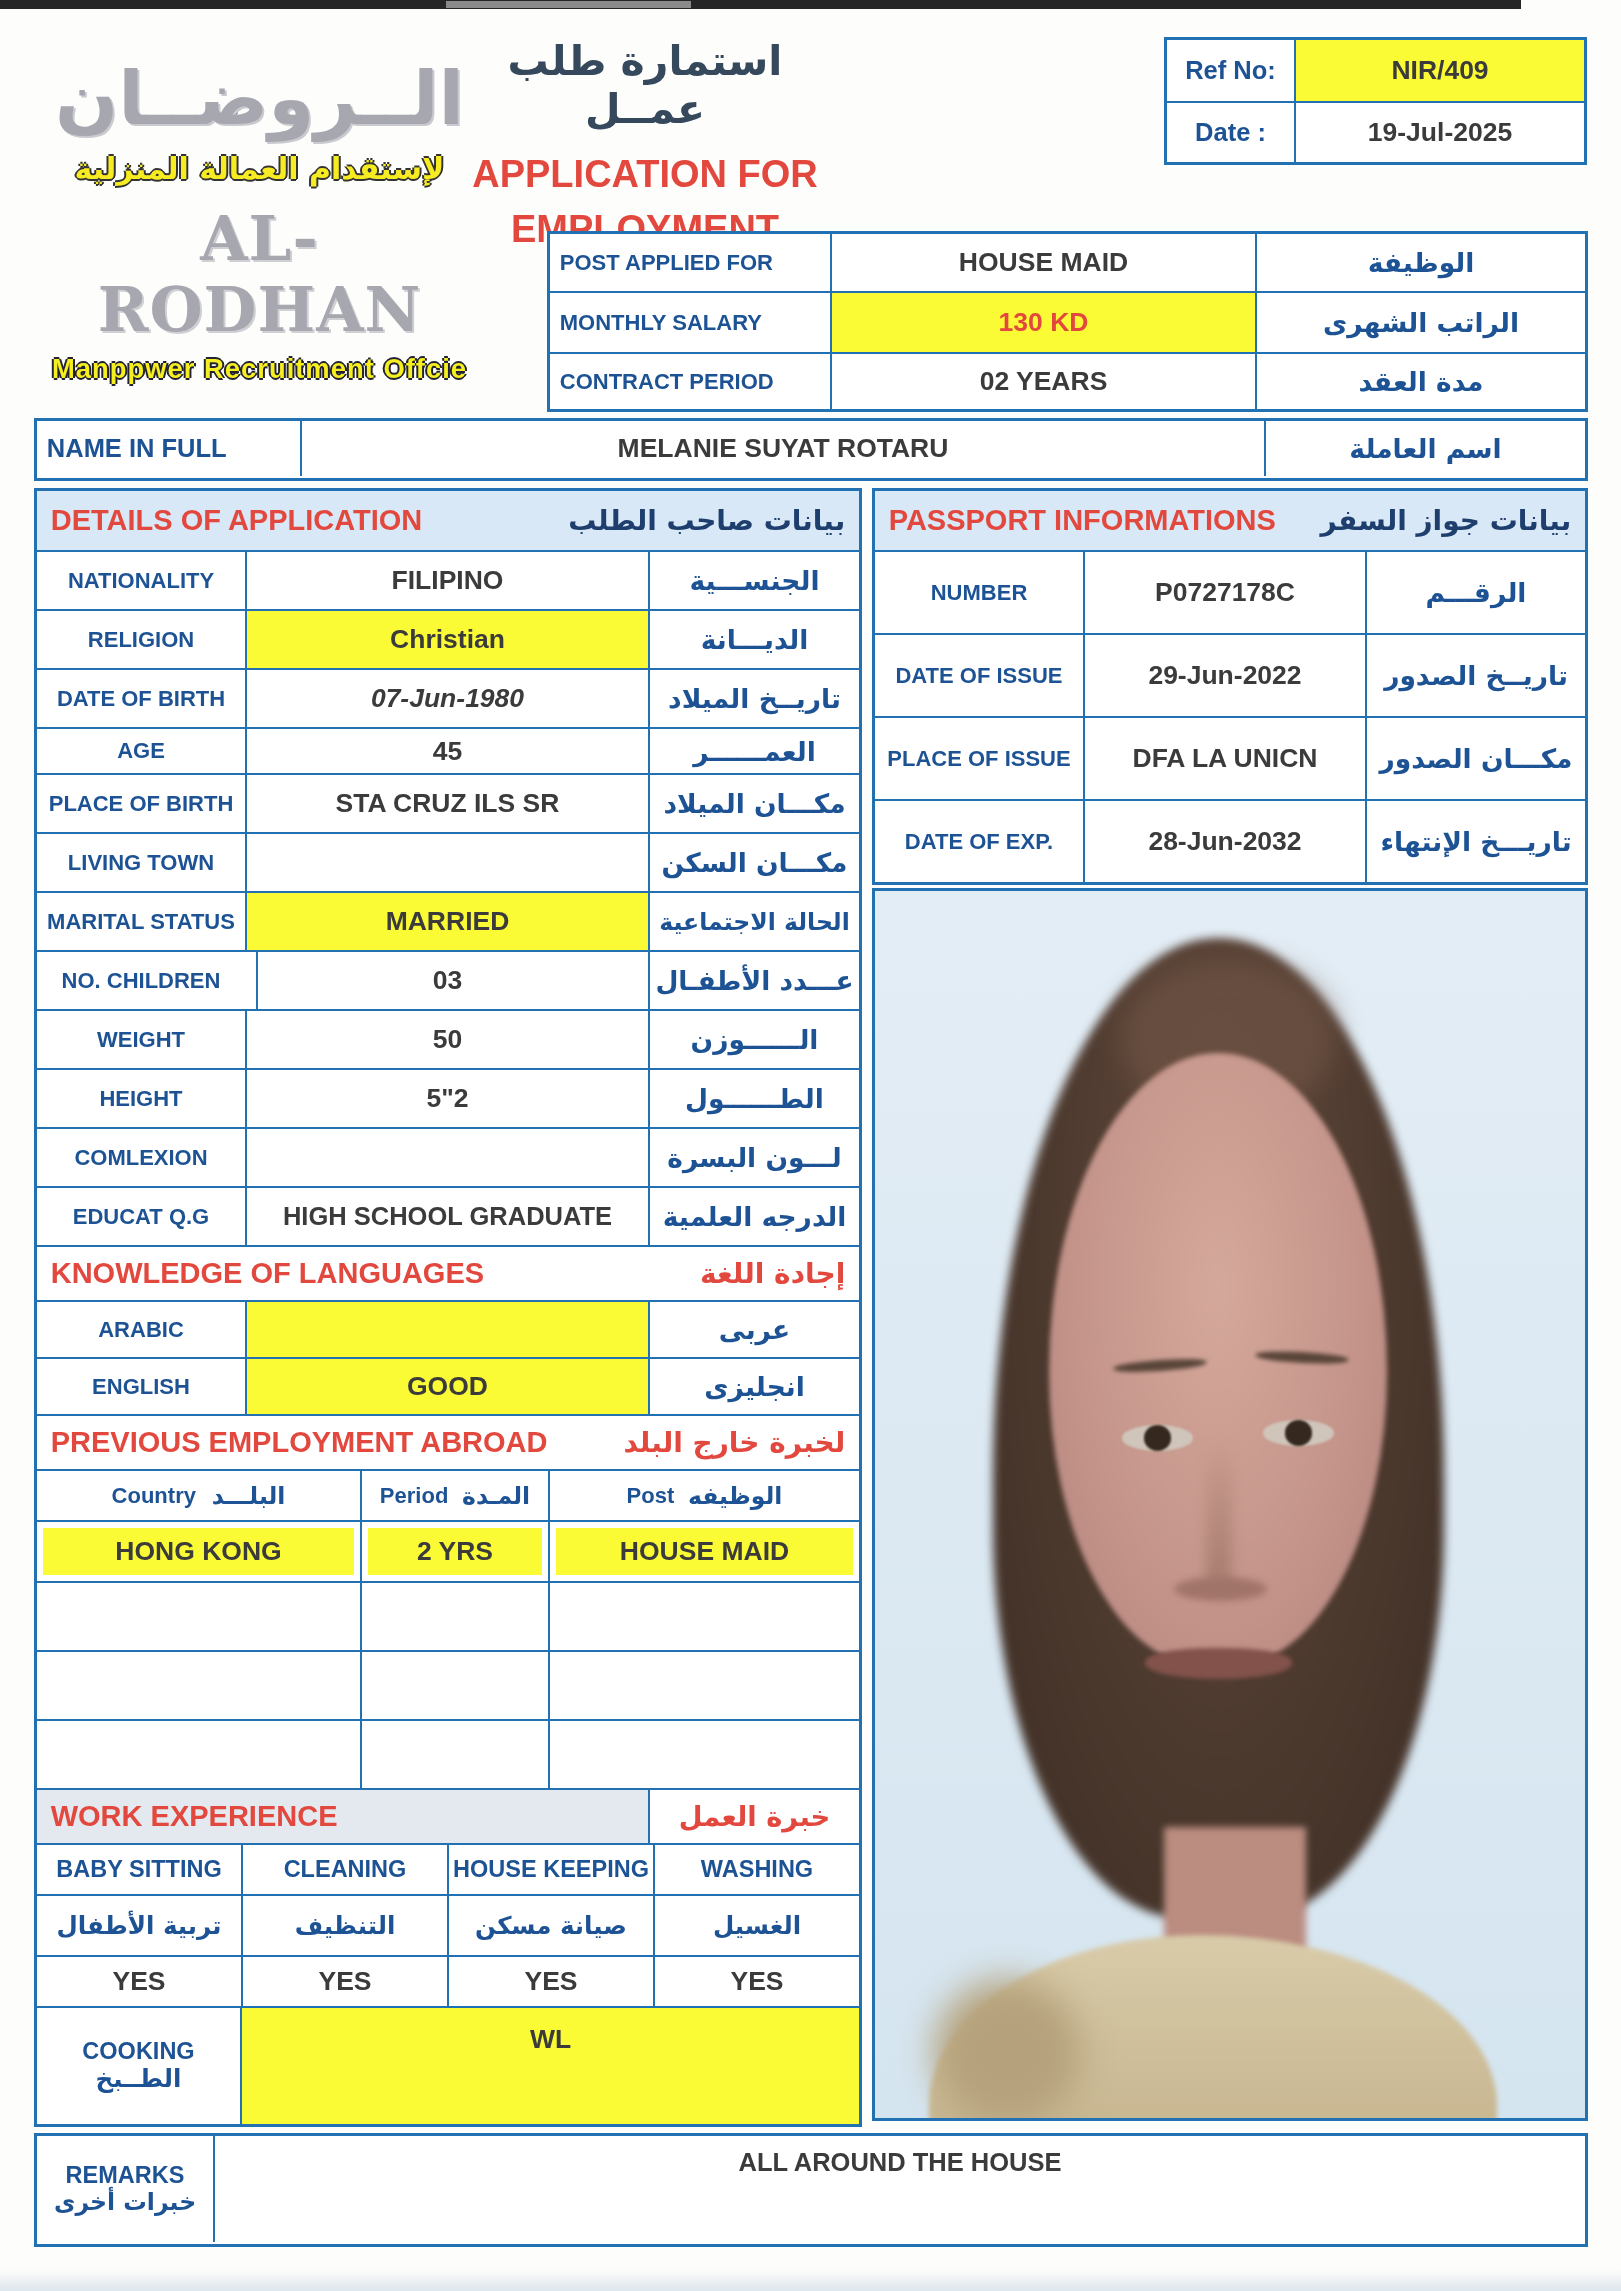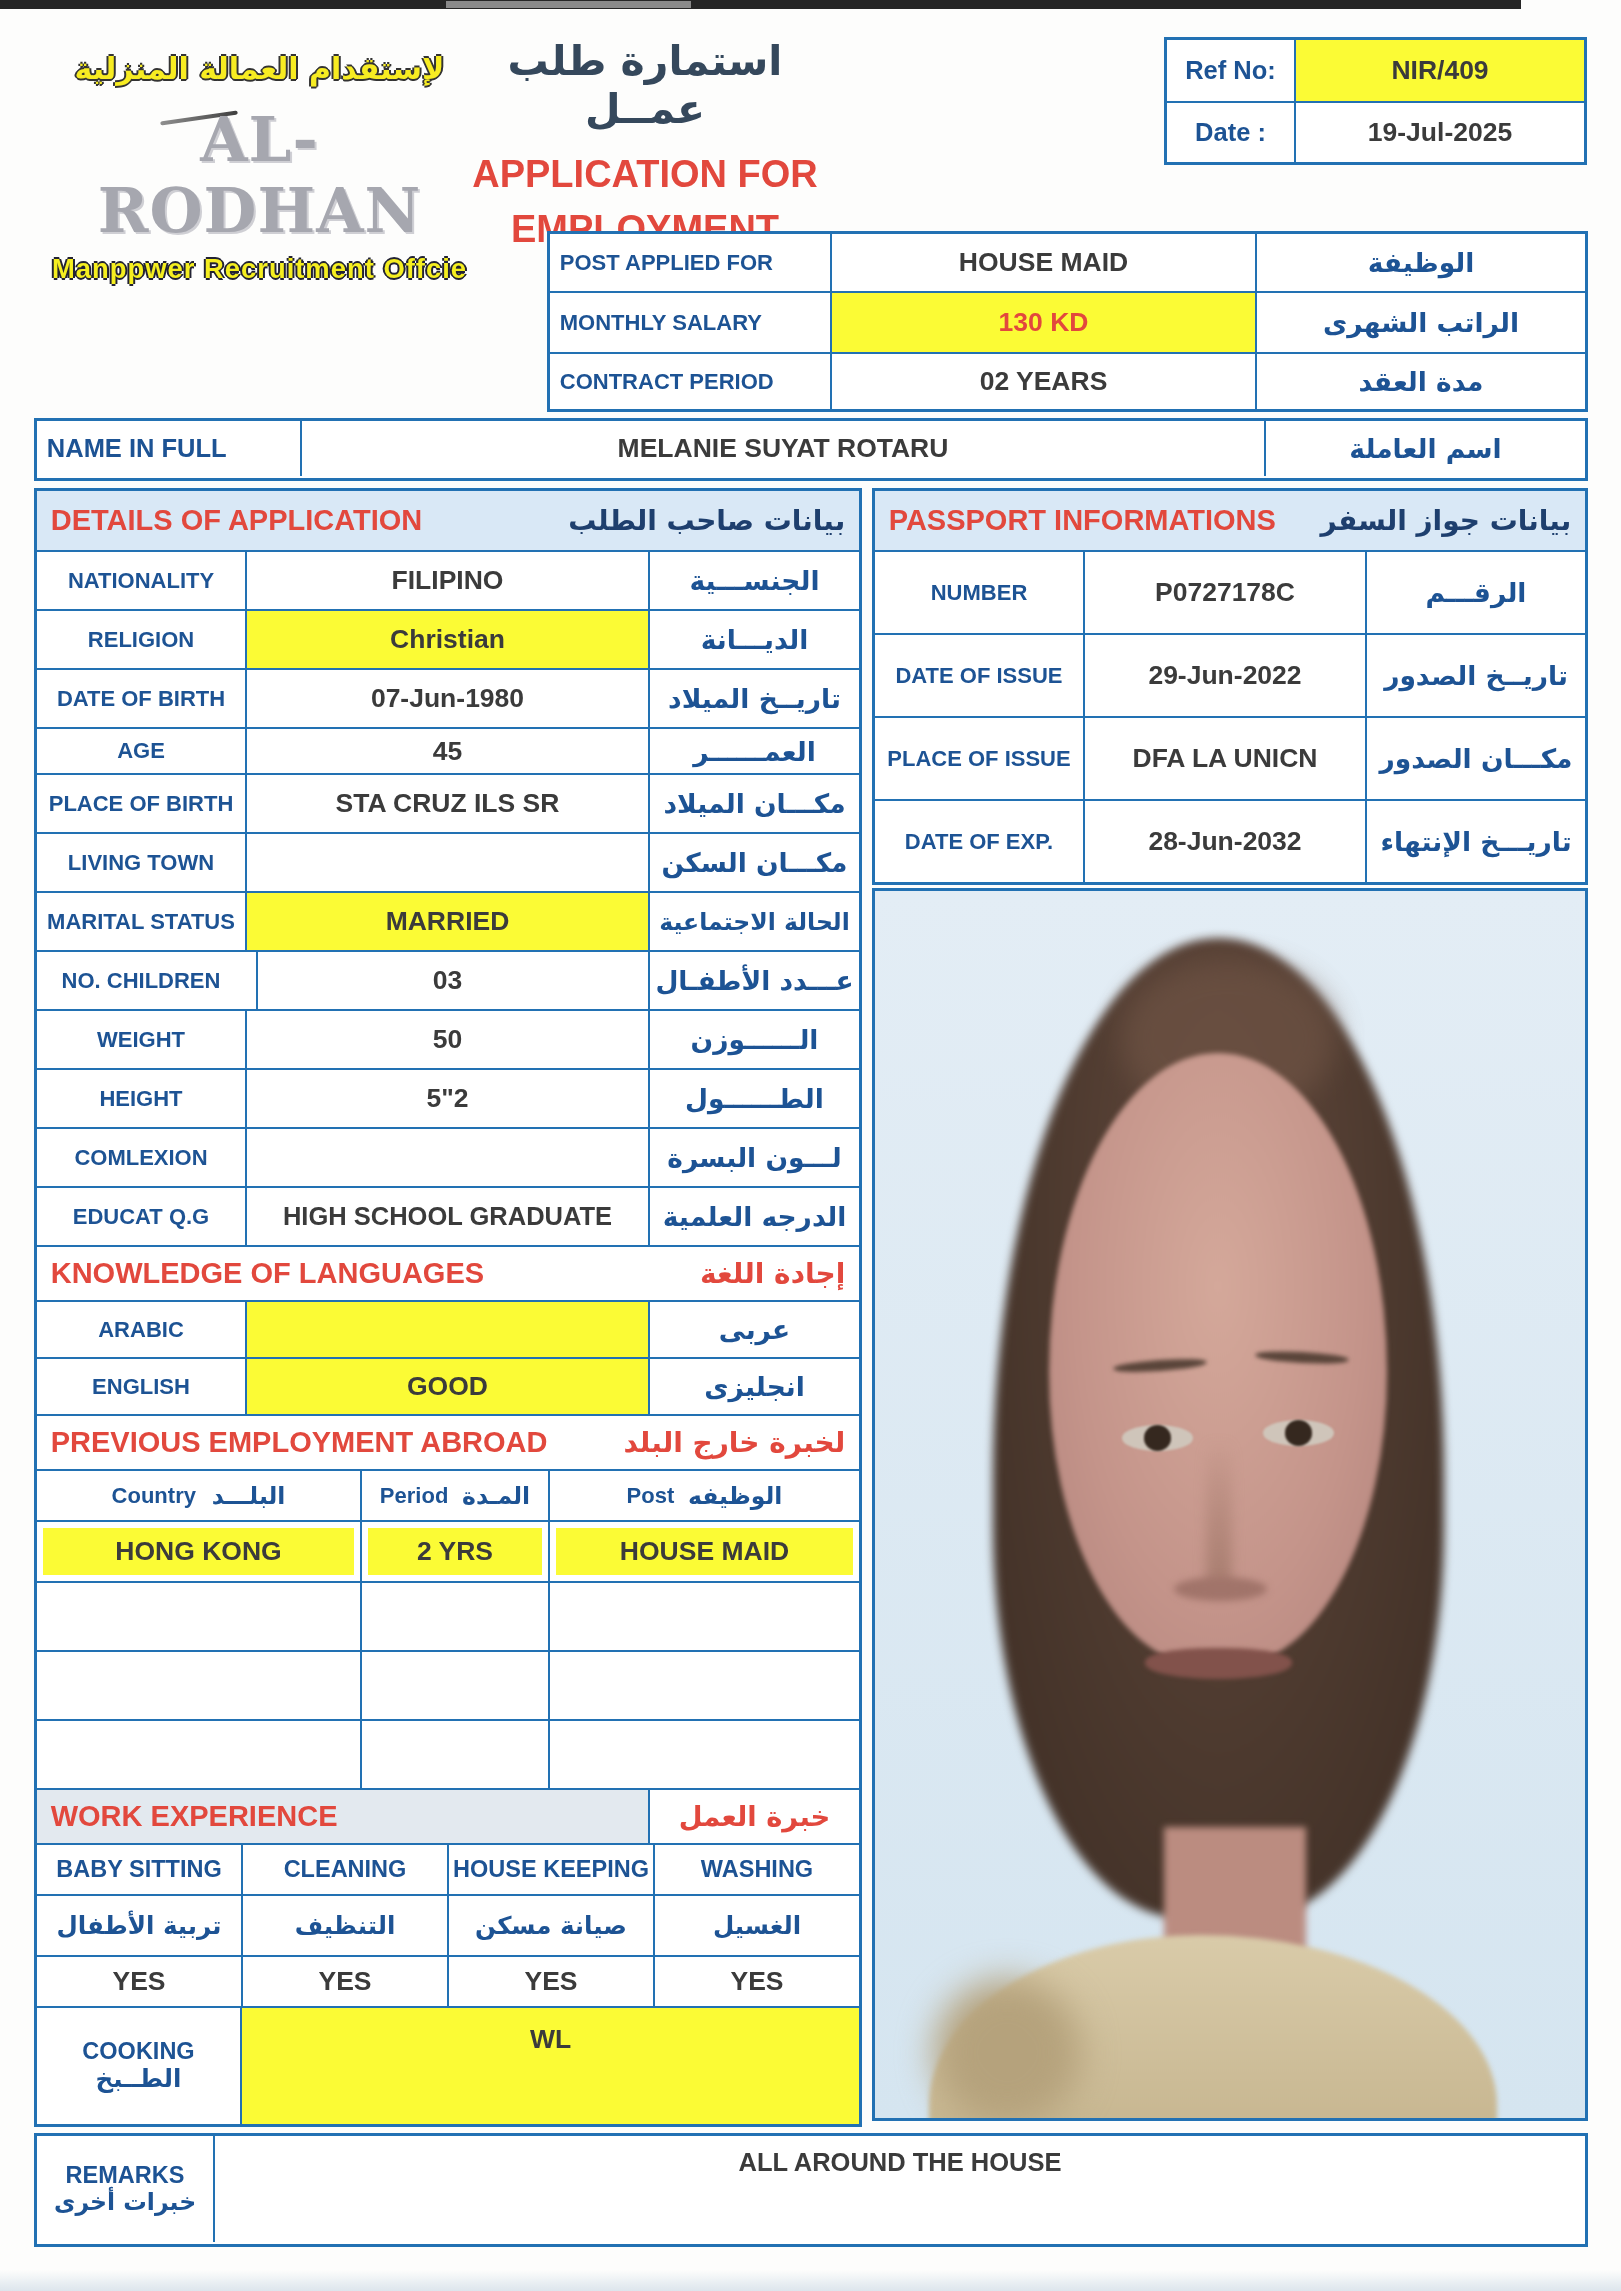--- a/index.html
+++ b/index.html
@@ -81,20 +81,21 @@
 <body>
 
 <div class="page">
 
   <div class="scan-strip"></div>
   <div class="scan-strip2"></div>
   <div class="staple"></div>
   <div class="bottom-band"></div>
 
   <div class="logo">
+    <div class="logo-ar">الــروضــان</div>
     <div class="logo-ar-sub">لإستقدام العمالة المنزلية</div>
     <div class="logo-en">AL-RODHAN</div>
     <div class="logo-en-sub">Manppwer Recruitment Offcie</div>
   </div>
 
   <div class="title">
     <div class="title-ar">استمارة طلب عمــل</div>
     <div class="title-en">
       <div>APPLICATION FOR</div>
       <div>EMPLOYMENT</div>
@@ -150,21 +151,21 @@
       <div class="cell val" style="flex:1;">FILIPINO</div>
       <div class="cell arb" style="width:211px;">الجنســـية</div>
     </div>
     <div class="row" style="height:59px;">
       <div class="cell first lbl" style="width:208px;">RELIGION</div>
       <div class="cell val hl" style="flex:1;">Christian</div>
       <div class="cell arb" style="width:211px;">الديـــانة</div>
     </div>
     <div class="row" style="height:59px;">
       <div class="cell first lbl" style="width:208px;">DATE OF BIRTH</div>
-      <div class="cell val" style="flex:1;">07-Jun-1980</div>
+      <div class="cell val" style="flex:1;font-style:italic;">07-Jun-1980</div>
       <div class="cell arb" style="width:211px;">تاريــخ الميلاد</div>
     </div>
     <div class="row" style="height:46px;">
       <div class="cell first lbl" style="width:208px;">AGE</div>
       <div class="cell val" style="flex:1;">45</div>
       <div class="cell arb" style="width:211px;">العمــــــر</div>
     </div>
     <div class="row" style="height:59px;">
       <div class="cell first lbl" style="width:208px;">PLACE OF BIRTH</div>
       <div class="cell val" style="flex:1;">STA CRUZ ILS SR</div>

